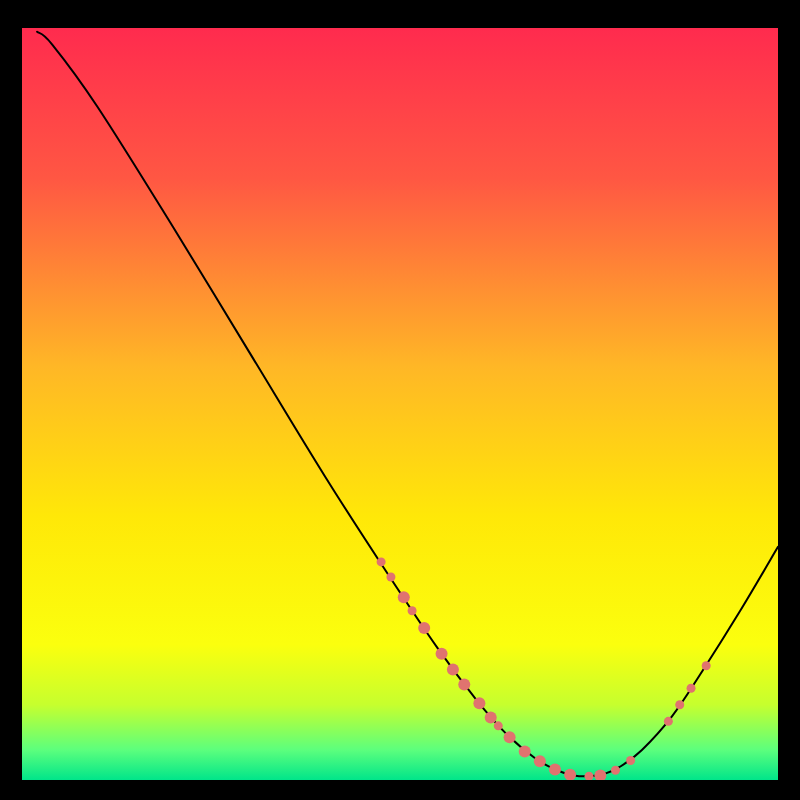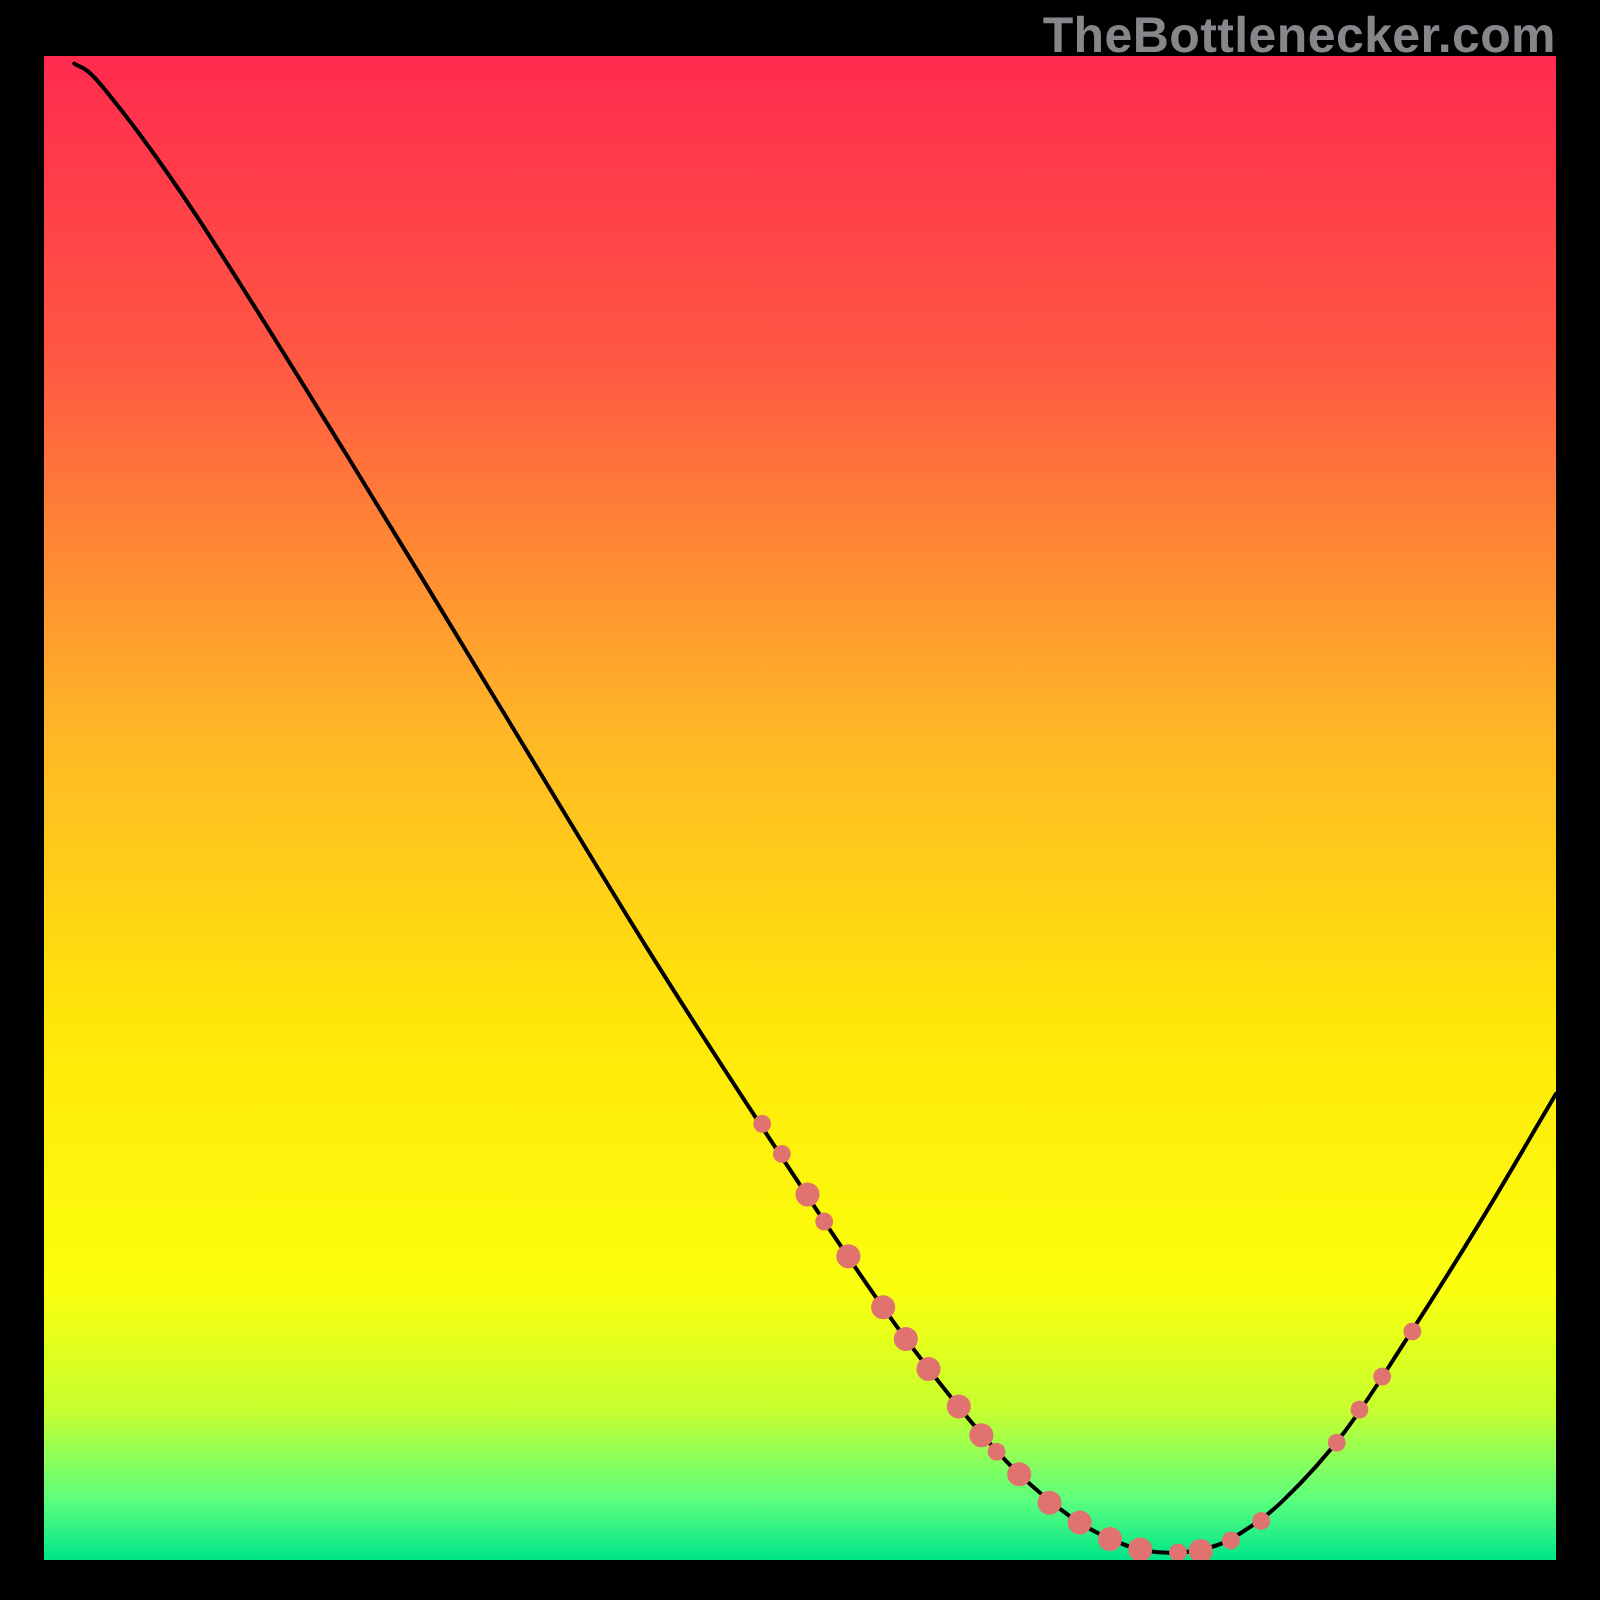--- a/index.html
+++ b/index.html
@@ -33,21 +33,20 @@
     width: 756px;
     height: 752px;
   }
   .plot svg {
     display: block;
   }
 </style>
 </head>
 <body>
 <div class="frame">
-  <div class="watermark">TheBottlenecker.com</div>
   <div class="plot">
     <svg id="svg" width="756" height="752" viewBox="0 0 756 752">
         <defs>
           <linearGradient id="bg-grad" x1="0" y1="0" x2="0" y2="1">
             <stop offset="0%" stop-color="#ff2b4e"></stop>
             <stop offset="20%" stop-color="#ff5743"></stop>
             <stop offset="45%" stop-color="#ffb726"></stop>
             <stop offset="65%" stop-color="#ffe808"></stop>
             <stop offset="82%" stop-color="#fbff0e"></stop>
             <stop offset="90%" stop-color="#c6ff2e"></stop>

